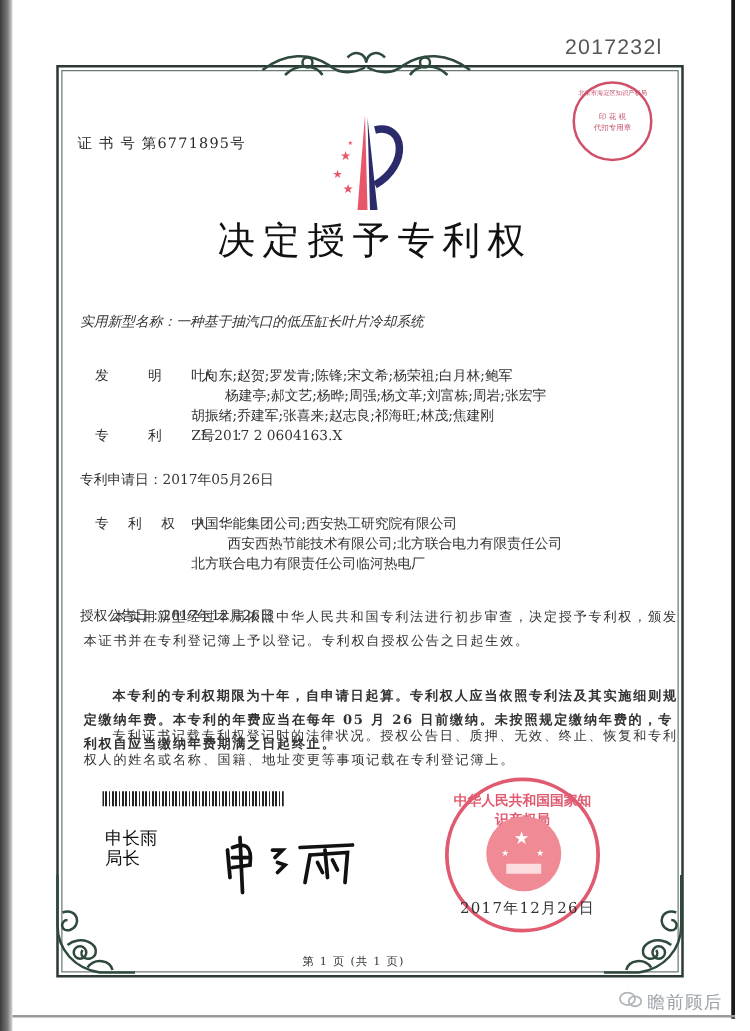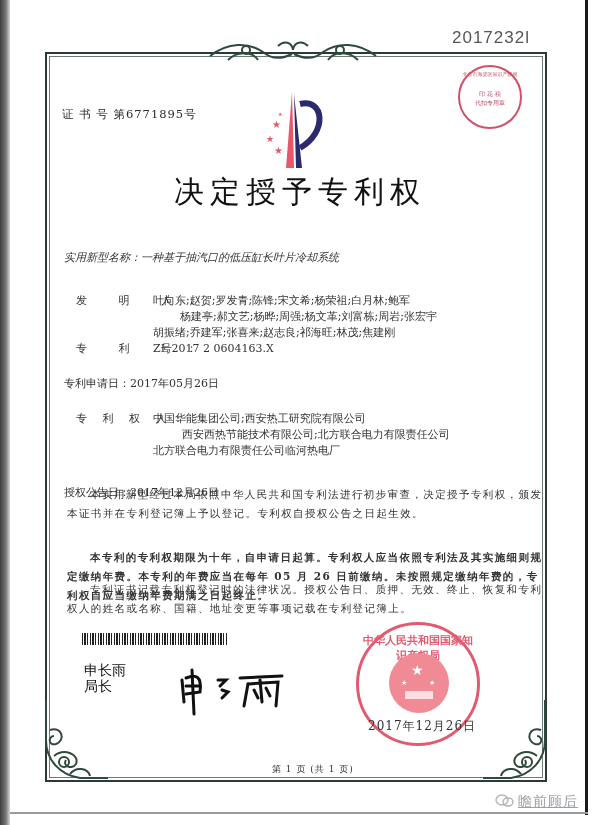--- a/index.html
+++ b/index.html
@@ -42,23 +42,23 @@
   .director-title { top:678px; }
   .director-name { top:662px; }
   .signature { position:absolute; left:178px; top:666px; }
   .seal { position:absolute; left:356px; top:622px; width:124px; height:124px; border-radius:50%;
     border:3px solid #e05a70; box-sizing:border-box; }
   .seal .emblem { position:absolute; left:30px; top:28px; width:60px; height:60px; border-radius:50%;
     background:#f08a95; }
   .seal .ring { position:absolute; left:0; right:0; top:8px; text-align:center; font-family:"DejaVu Sans",sans-serif;
     font-size:11px; color:#e05a70; font-weight:bold; }
   .seal-date { position:absolute; left:368px; top:718px; font-size:12px; color:#333; letter-spacing:1px; }
-  .page-no { position:absolute; left:242px; top:763px; font-size:9px; color:#333; letter-spacing:1px;margin-left:30px; }
+  .page-no { position:absolute; left:242px; top:763px; font-size:9px; color:#333; letter-spacing:1px; }
   .watermark { position:absolute; left:495px; top:793px; font-family:"DejaVu Sans",sans-serif; font-size:14px;
-    color:#9aa0a6; letter-spacing:1px;text-decoration:underline; }
+    color:#9aa0a6; letter-spacing:1px; }
   .watermark .wm-icon { display:inline-block; vertical-align:middle; margin-right:3px; }
 </style>
 </head>
 <body>
 
 <div class="left-shadow"></div>
 <div class="right-edge"></div>
 <div class="bottom-edge"></div>
 
 <div class="handwrite">2017232l</div>

